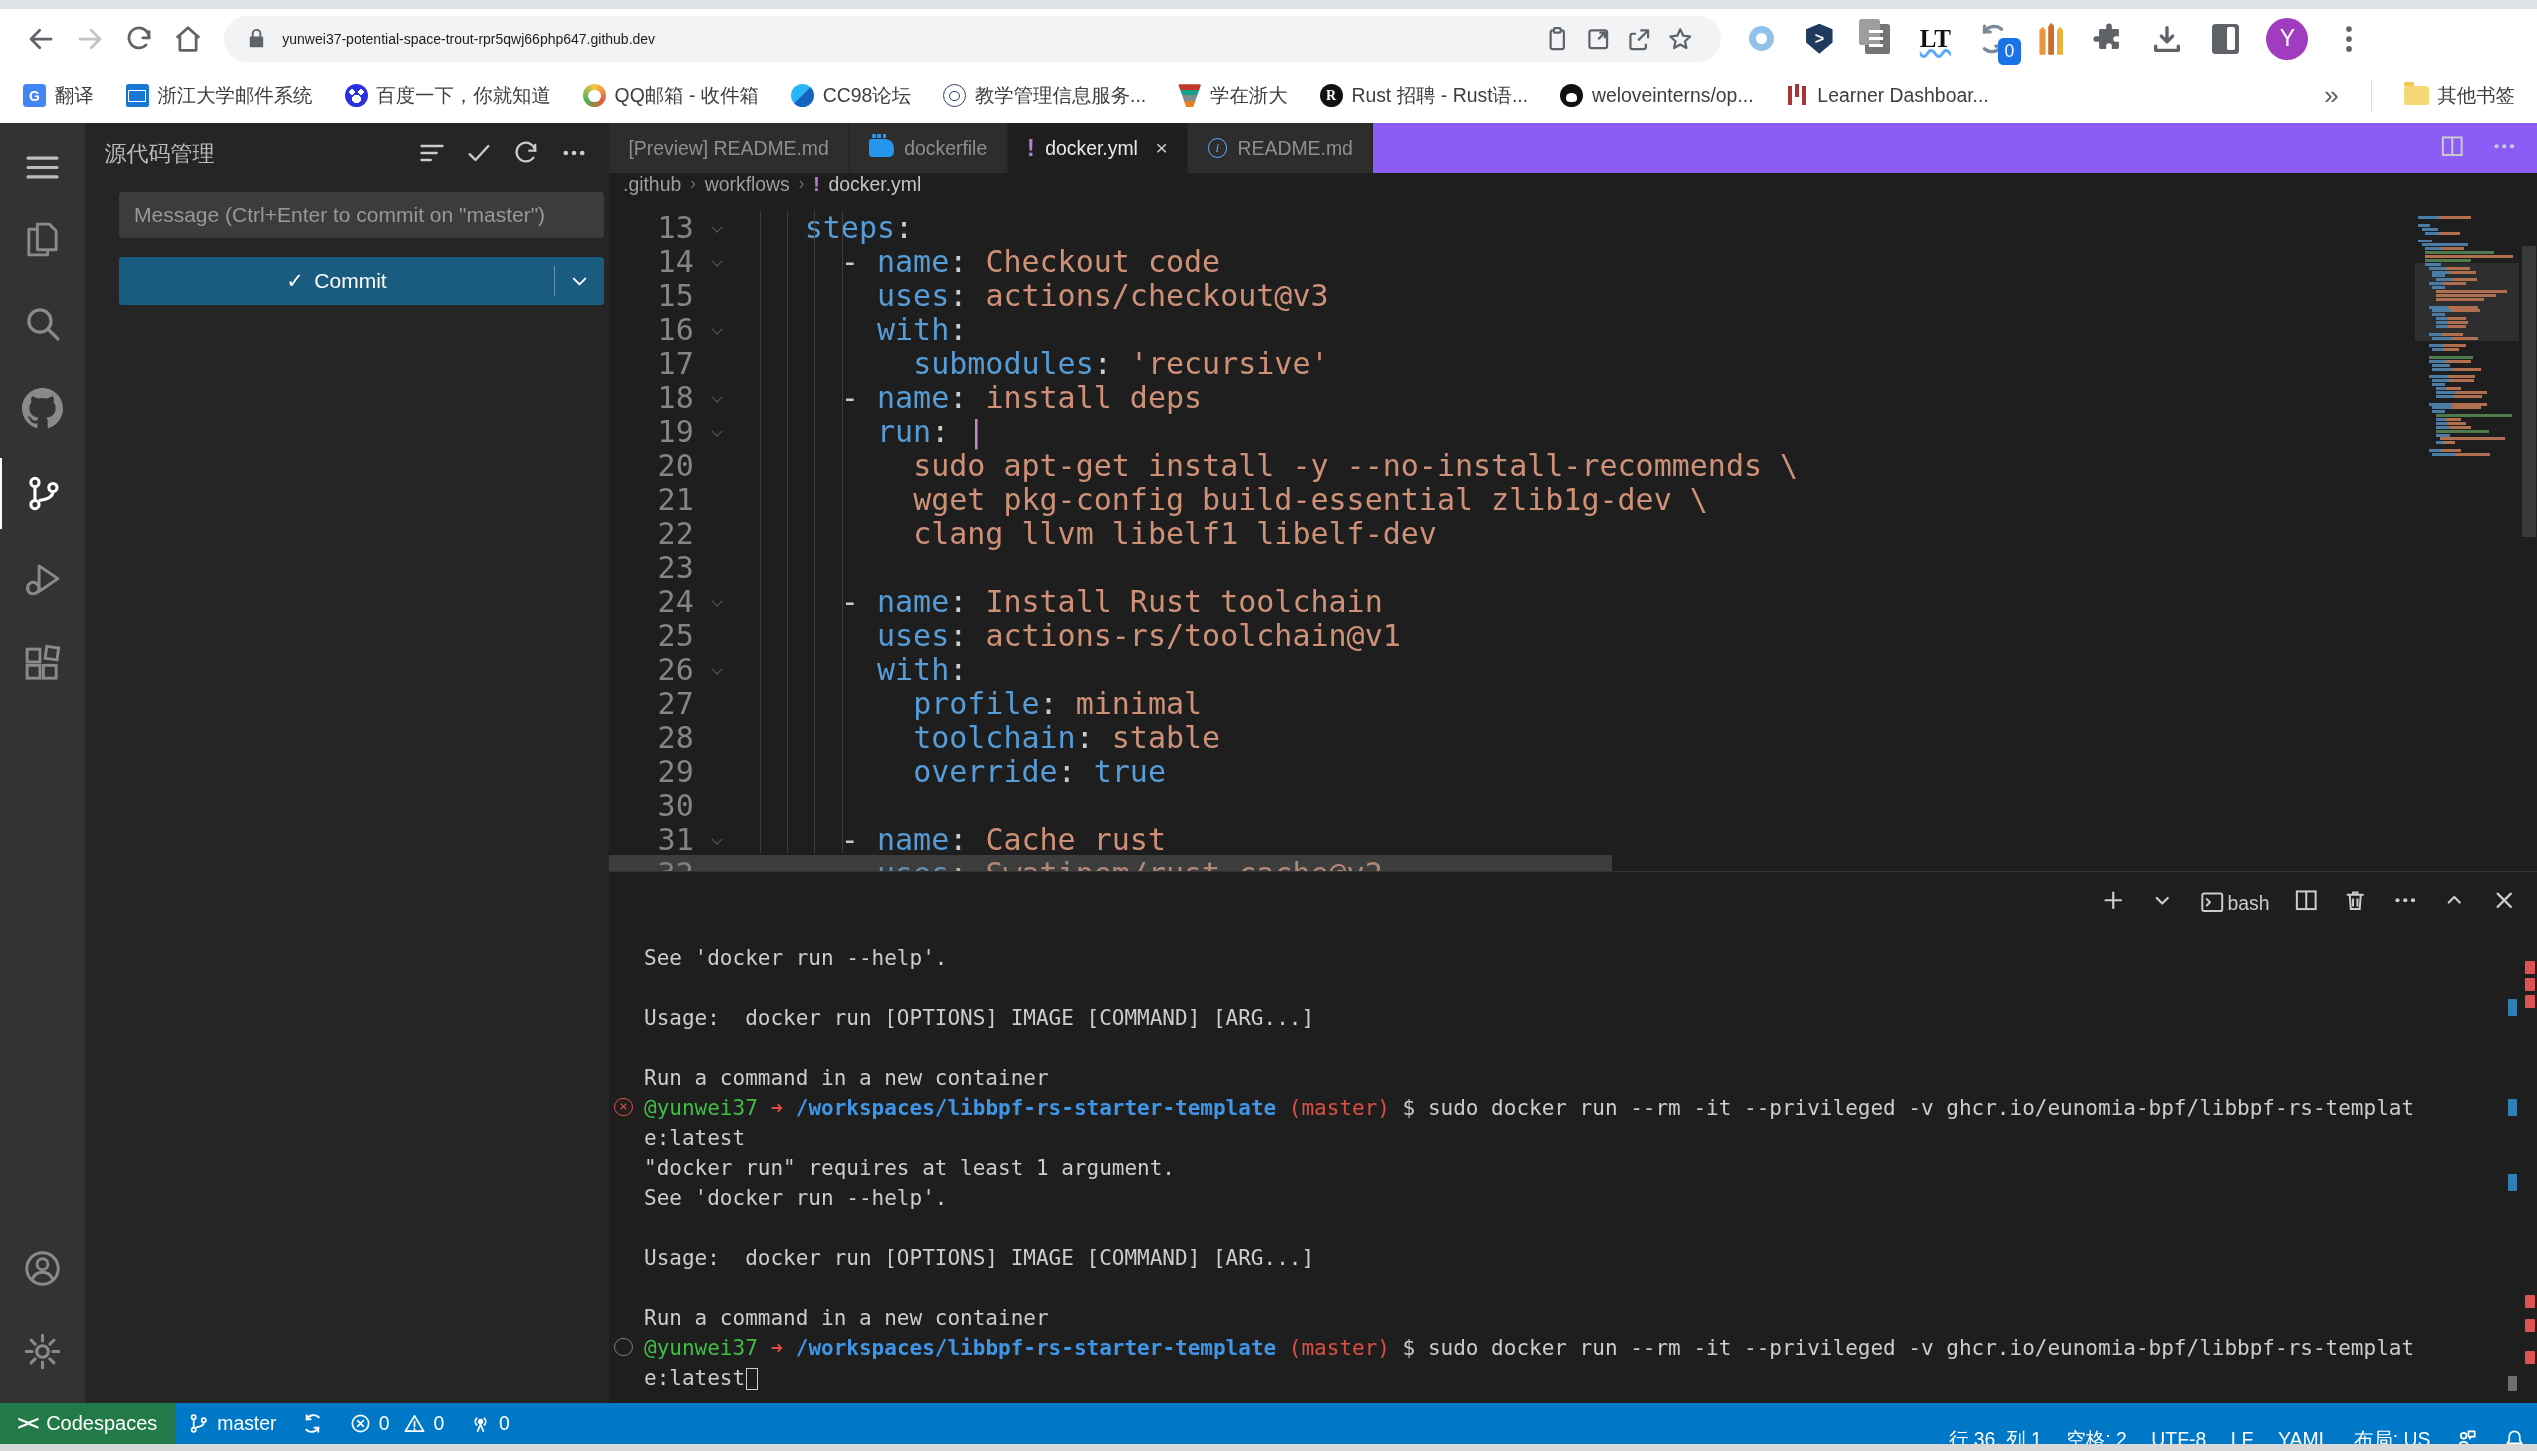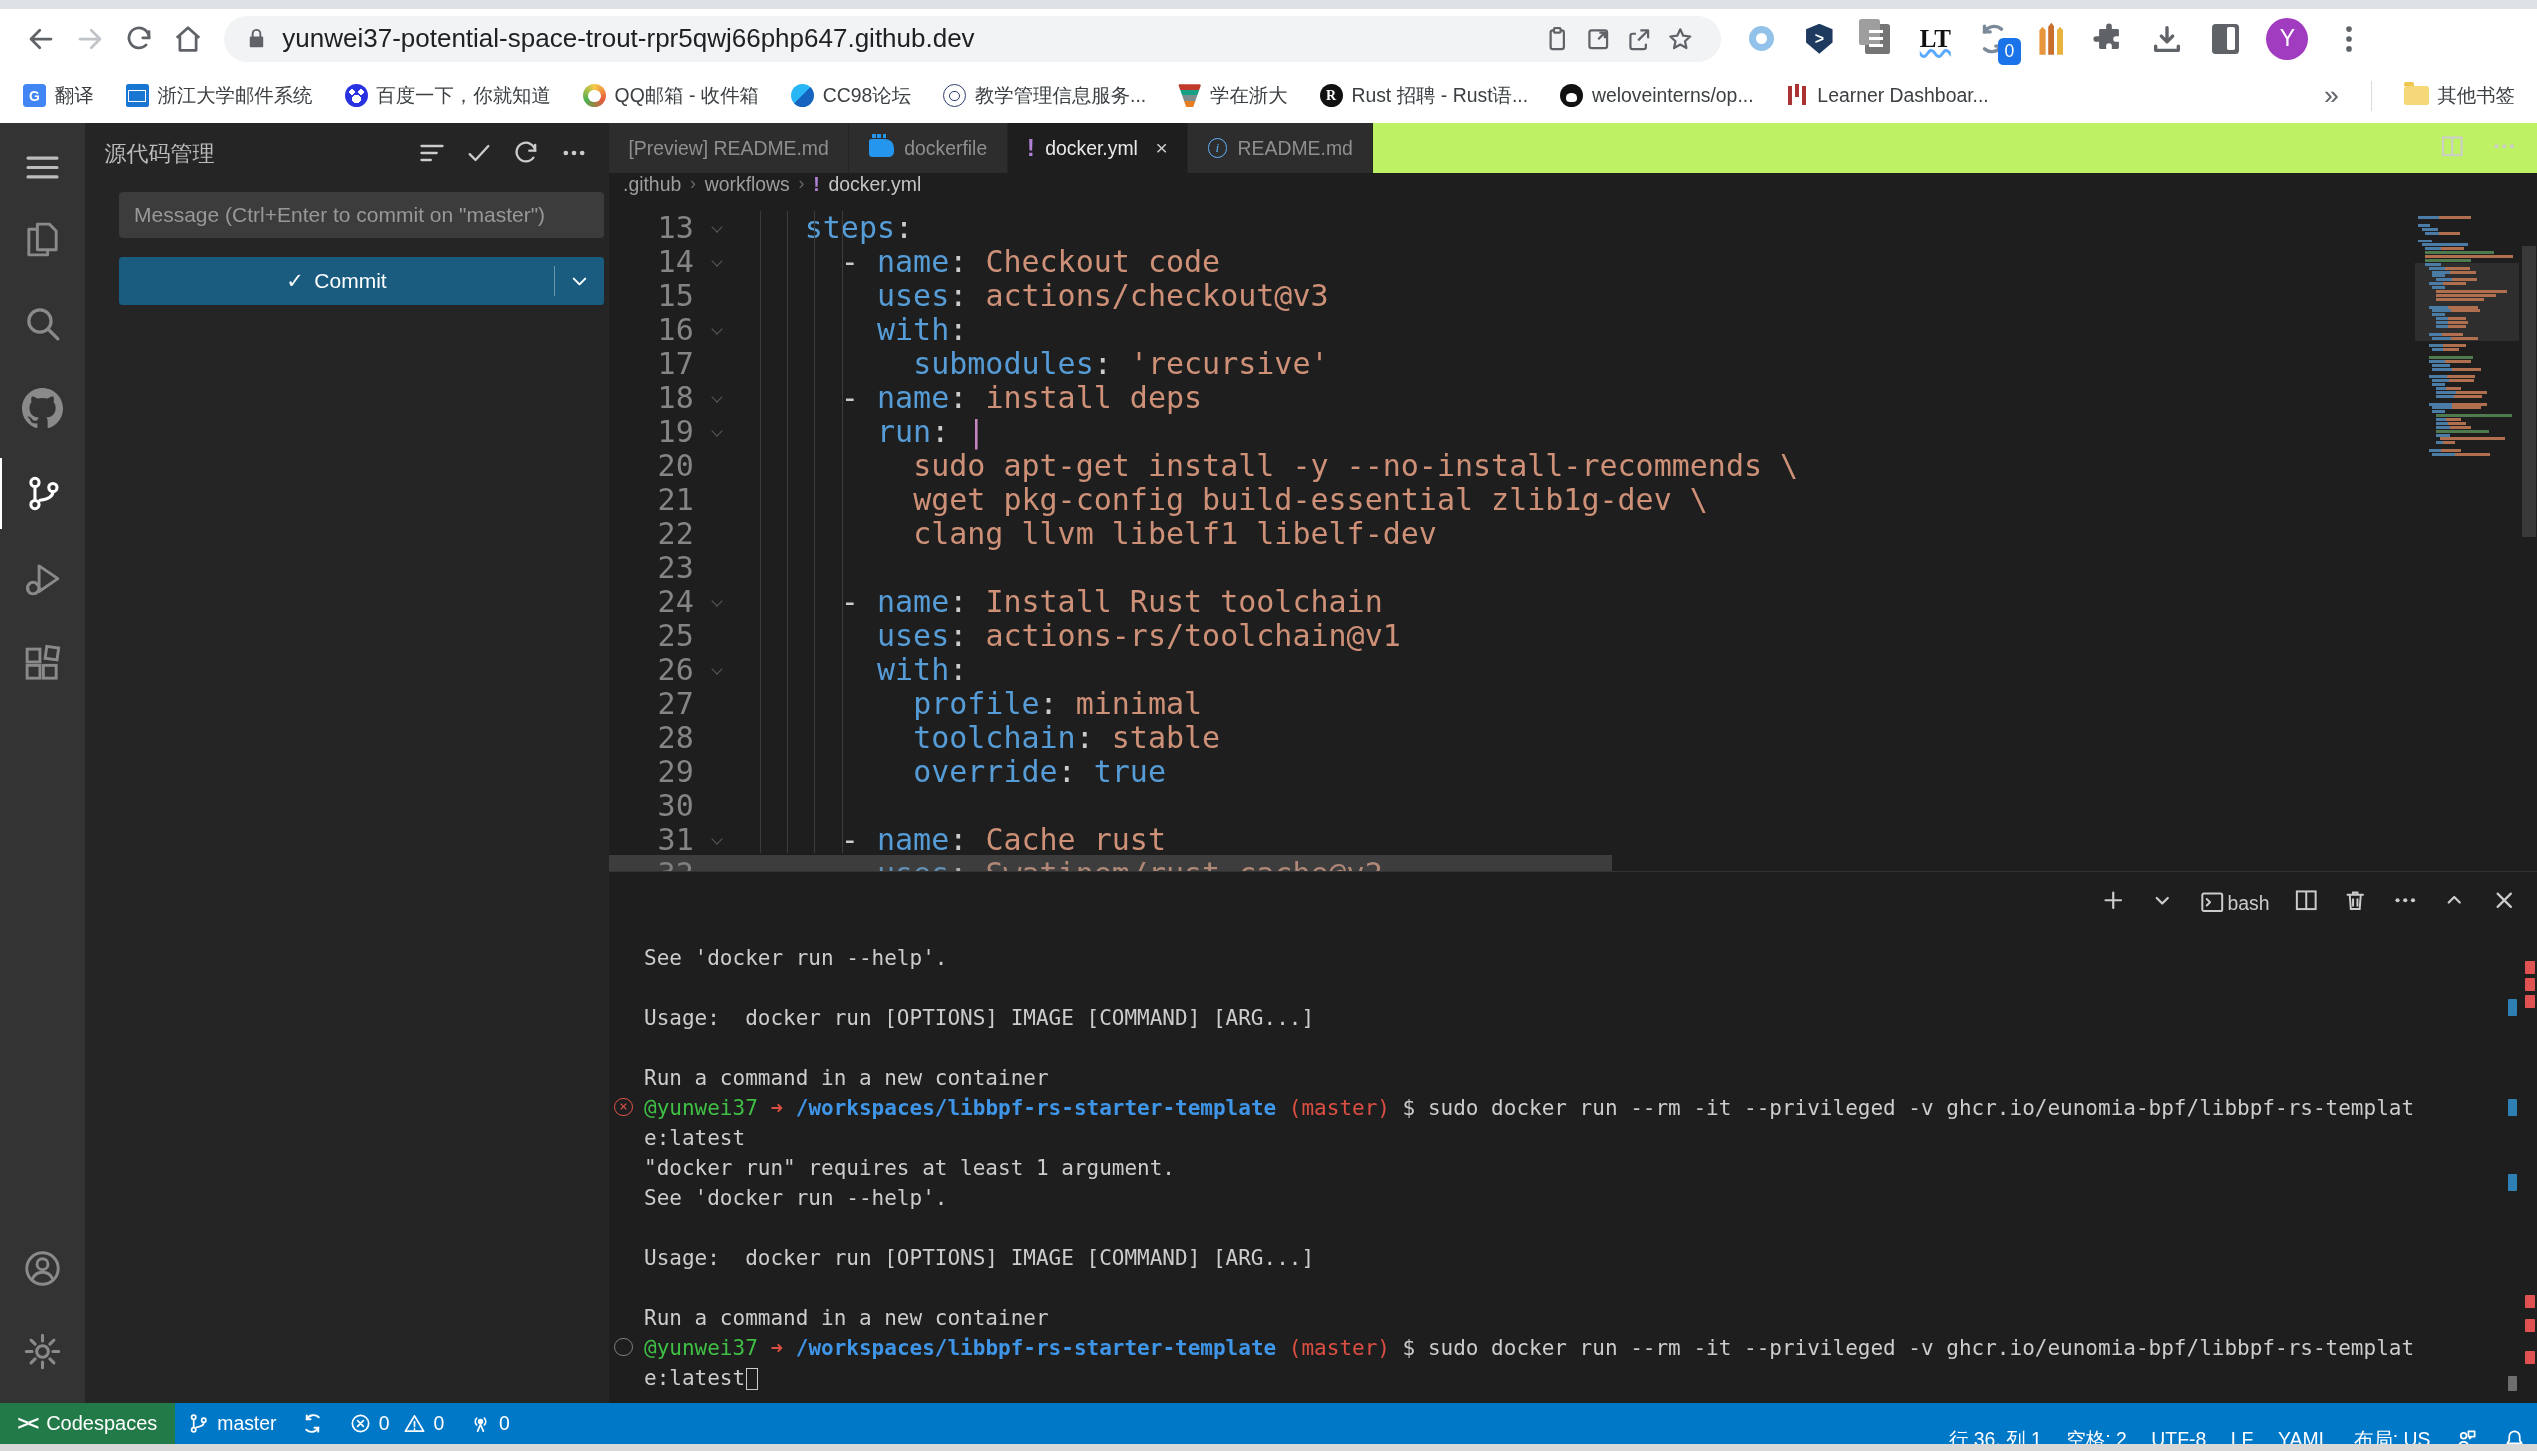--- a/index.html
+++ b/index.html
@@ -7,21 +7,21 @@
     font-family:"Liberation Sans","DejaVu Sans",sans-serif; }
   .screen { position:relative; width:2538px; height:1451px; }
 
   
   .tabstrip { height:8.8px; background:#dee1e6; }
   .toolbar { height:60px; background:#ffffff; display:flex; align-items:center; padding:0 16px; }
   .navbtn { width:49px; height:49px; display:flex; align-items:center; justify-content:center; border-radius:50%; flex:none; }
   .navbtn svg { width:30px; height:30px; }
   .omnibox { width:1497px; height:46px; margin-left:12.3px; background:#f1f3f4; border-radius:23px;
     display:flex; align-items:center; padding:0 21px; flex:none; }
-  .omni-url { font-size:26px; color:#202124; margin-left:14px; white-space:nowrap; overflow:hidden; flex:1; }
+  .omni-url { font-size:14px; color:#202124; margin-left:14px; white-space:nowrap; overflow:hidden; flex:1; }
   .omni-ic { width:41px; height:41px; display:flex; align-items:center; justify-content:center; flex:none; }
   .omni-ic svg { width:26.5px; height:26.5px; }
   .extrow { display:flex; align-items:center; margin-left:23px; gap:24px; }
   .extic { width:34px; height:34px; display:flex; align-items:center; justify-content:center; position:relative; }
   .avatar { width:42px; height:42px; border-radius:50%; background:#a13bbf; color:#fff; font-size:23px;
     display:flex; align-items:center; justify-content:center; }
   .ring { width:25px; height:25px; border:7px solid #92c2ea; border-radius:50%; }
   .shield { width:26.5px; height:30px; background:#1e3a5f; clip-path:polygon(50% 0,100% 18%,100% 62%,50% 100%,0 62%,0 18%); color:#fff; font-size:16px; display:flex;align-items:center;justify-content:center; font-weight:bold;}
   .copyic { width:25px; height:30px; background:#757575; border-radius:2.6px; position:relative; }
   .copyic:before { content:""; position:absolute; left:-6.2px; top:-5.3px; width:21px; height:26.5px; background:#9e9e9e; border-radius:2.6px; }
@@ -79,21 +79,21 @@
   .scm-input { position:absolute; left:34px; right:5.3px; top:69px; height:46px; background:#3c3c3c; border:0.9px solid #3c3c3c;
     border-radius:3.5px; color:#cccccc; font-size:21px; padding:0 14px; font-family:inherit; }
   .scm-input::placeholder { color:#989898; }
   .commit-btn { position:absolute; left:34px; right:5.3px; top:134px; height:48px; background:#1a5c80; border-radius:3.5px;
     display:flex; align-items:center; color:#ffffff; font-size:21px; }
   .commit-main { flex:1; display:flex; align-items:center; justify-content:center; gap:10.6px; }
   .commit-sep { width:0.9px; height:30px; background:rgba(255,255,255,.35); }
   .commit-dd { width:49px; display:flex; align-items:center; justify-content:center; }
 
   .main { flex:1; display:flex; flex-direction:column; min-width:0; }
-  .tabbar { height:50px; background:#bef264; display:flex; align-items:stretch; flex:none; }
+  .tabbar { height:50px; background:#8b5cf6; display:flex; align-items:stretch; flex:none; }
   .etab { display:flex; align-items:center; gap:10.6px; padding:0 19.4px; background:#2d2d2d; border-right:0.9px solid #252526;
     font-size:19.4px; color:#8f8f8f; white-space:nowrap; }
   .etab.active { background:#1e1e1e; color:#e9e9e9; }
   .etab .close { margin-left:7px; font-size:21px; color:#cccccc; }
   .ti-warning { color:#b180d7; font-weight:bold; font-size:23px; }
   .ti-docker { width:25px; height:17.6px; background:#2496ed; border-radius:2.6px 8.8px 5.3px 3.5px; position:relative; }
   .ti-docker:before { content:""; position:absolute; left:3.5px; top:-5.3px; width:14px; height:4.4px;
     background:linear-gradient(90deg,#2496ed 0 3.5px,transparent 3.5px 5.3px,#2496ed 5.3px 8.8px,transparent 8.8px 10.6px,#2496ed 10.6px 14px); }
   .ti-info { width:19.4px; height:19.4px; border:1.8px solid #5fb0f7; border-radius:50%; color:#5fb0f7; font-size:13.2px;
     display:flex; align-items:center; justify-content:center; font-family:"Liberation Serif",serif; font-style:italic; }

